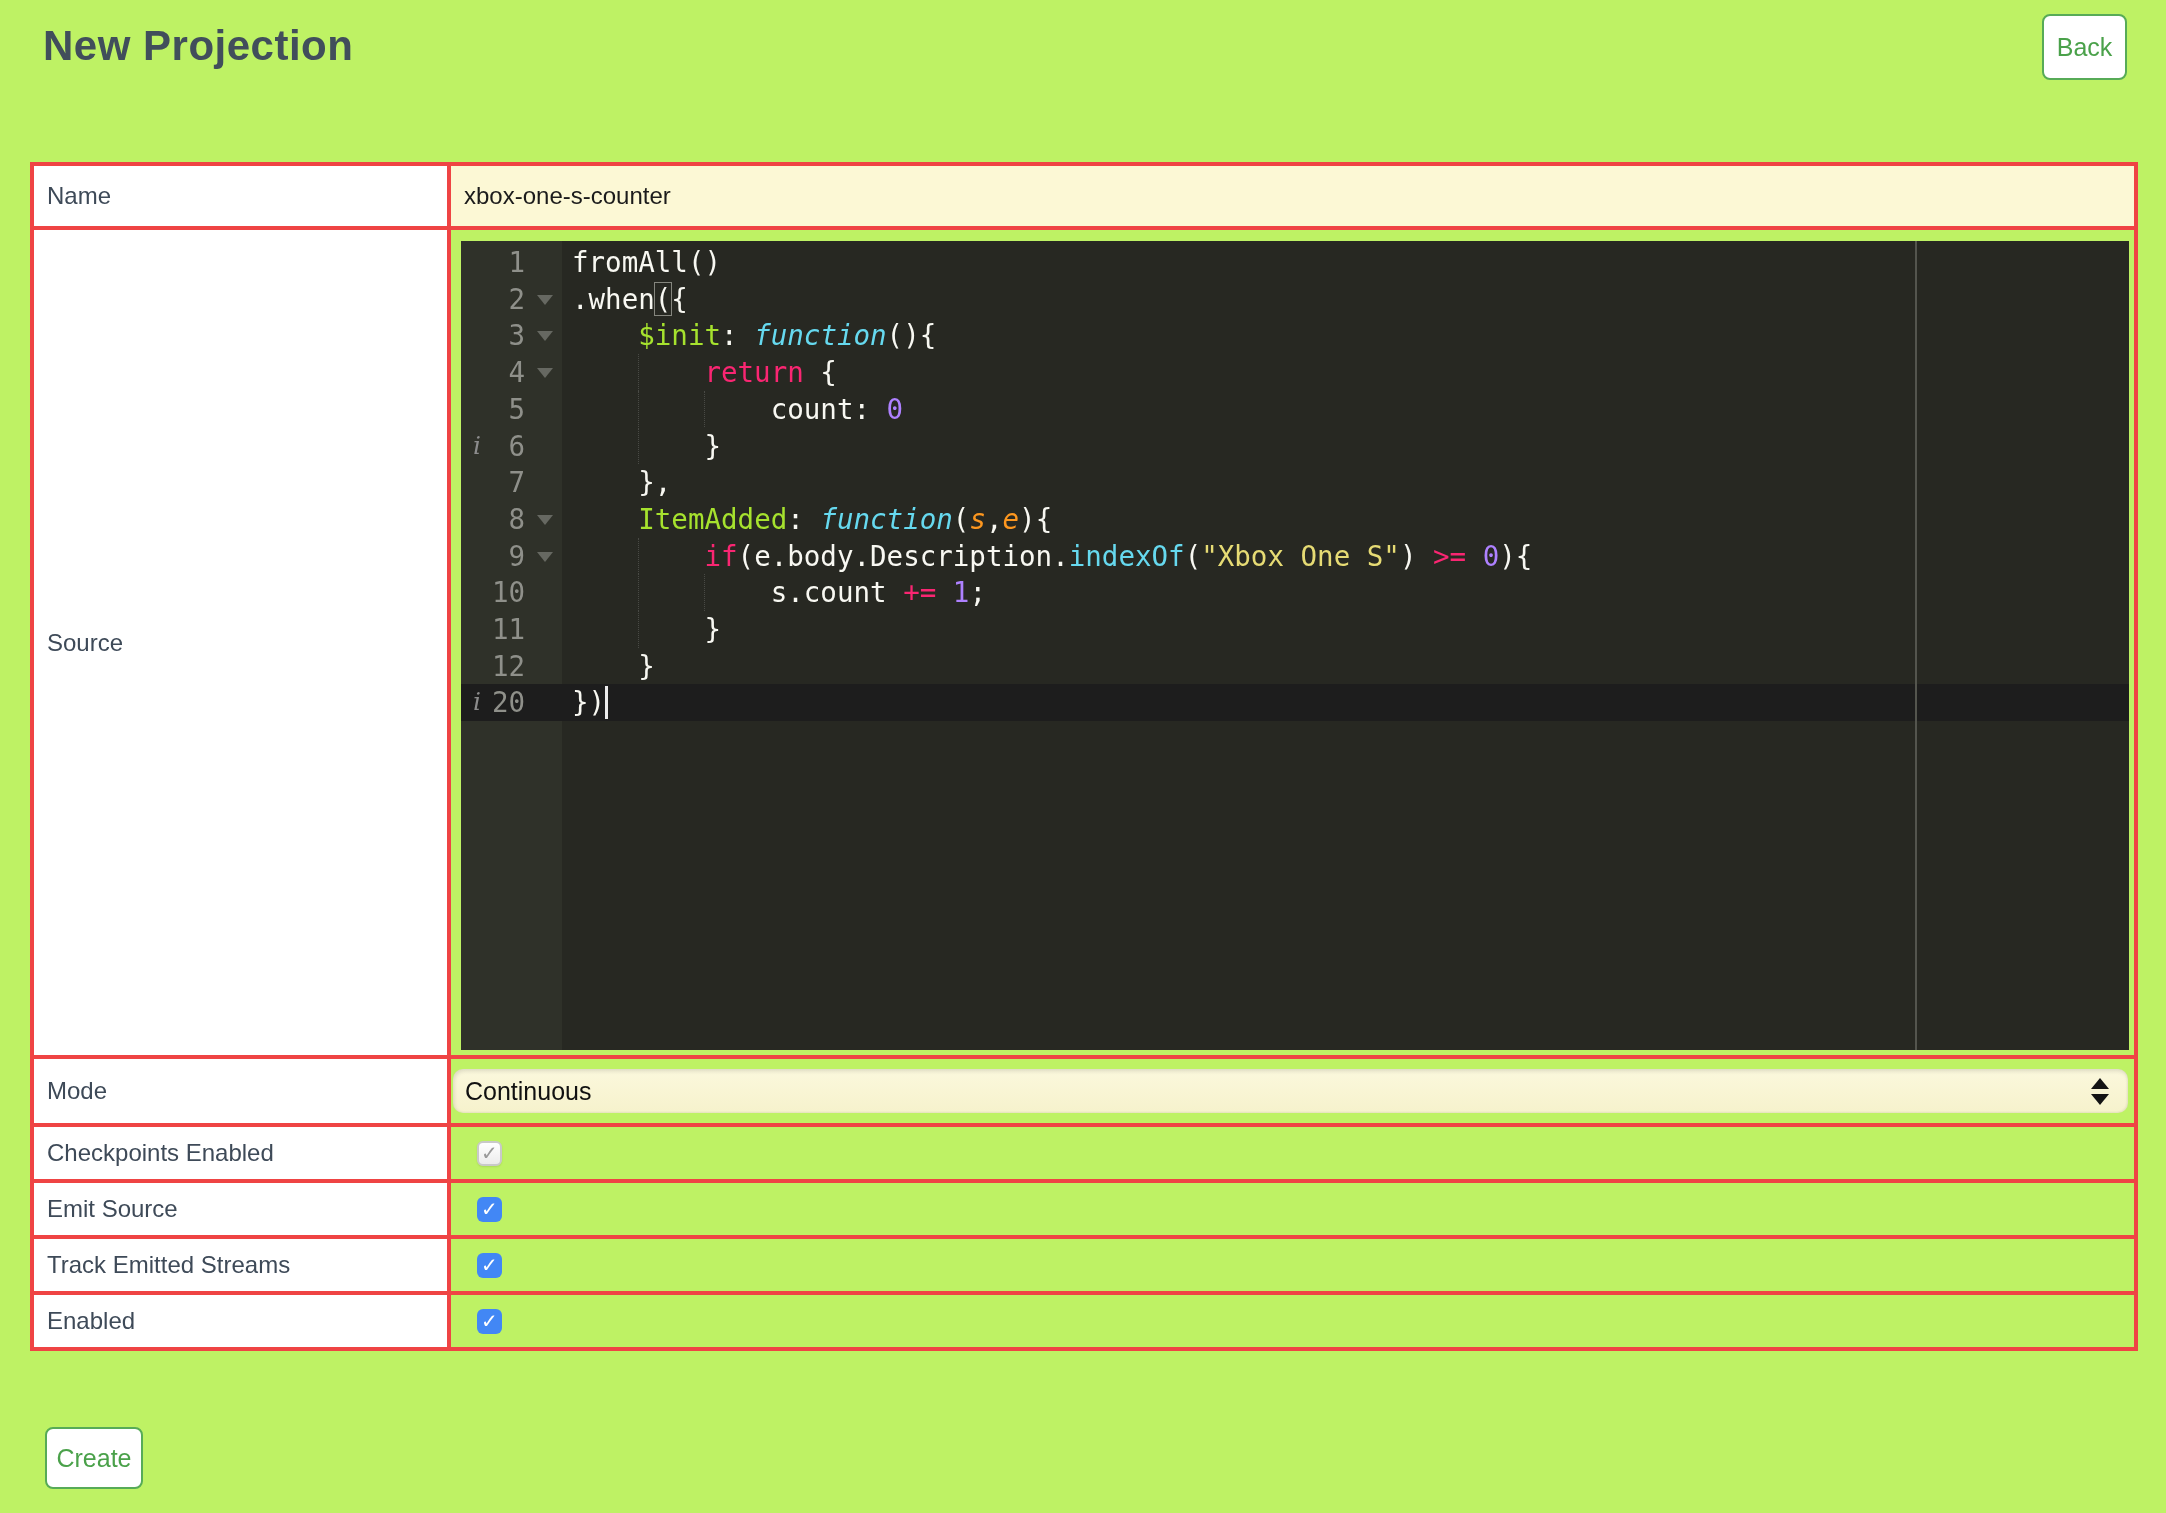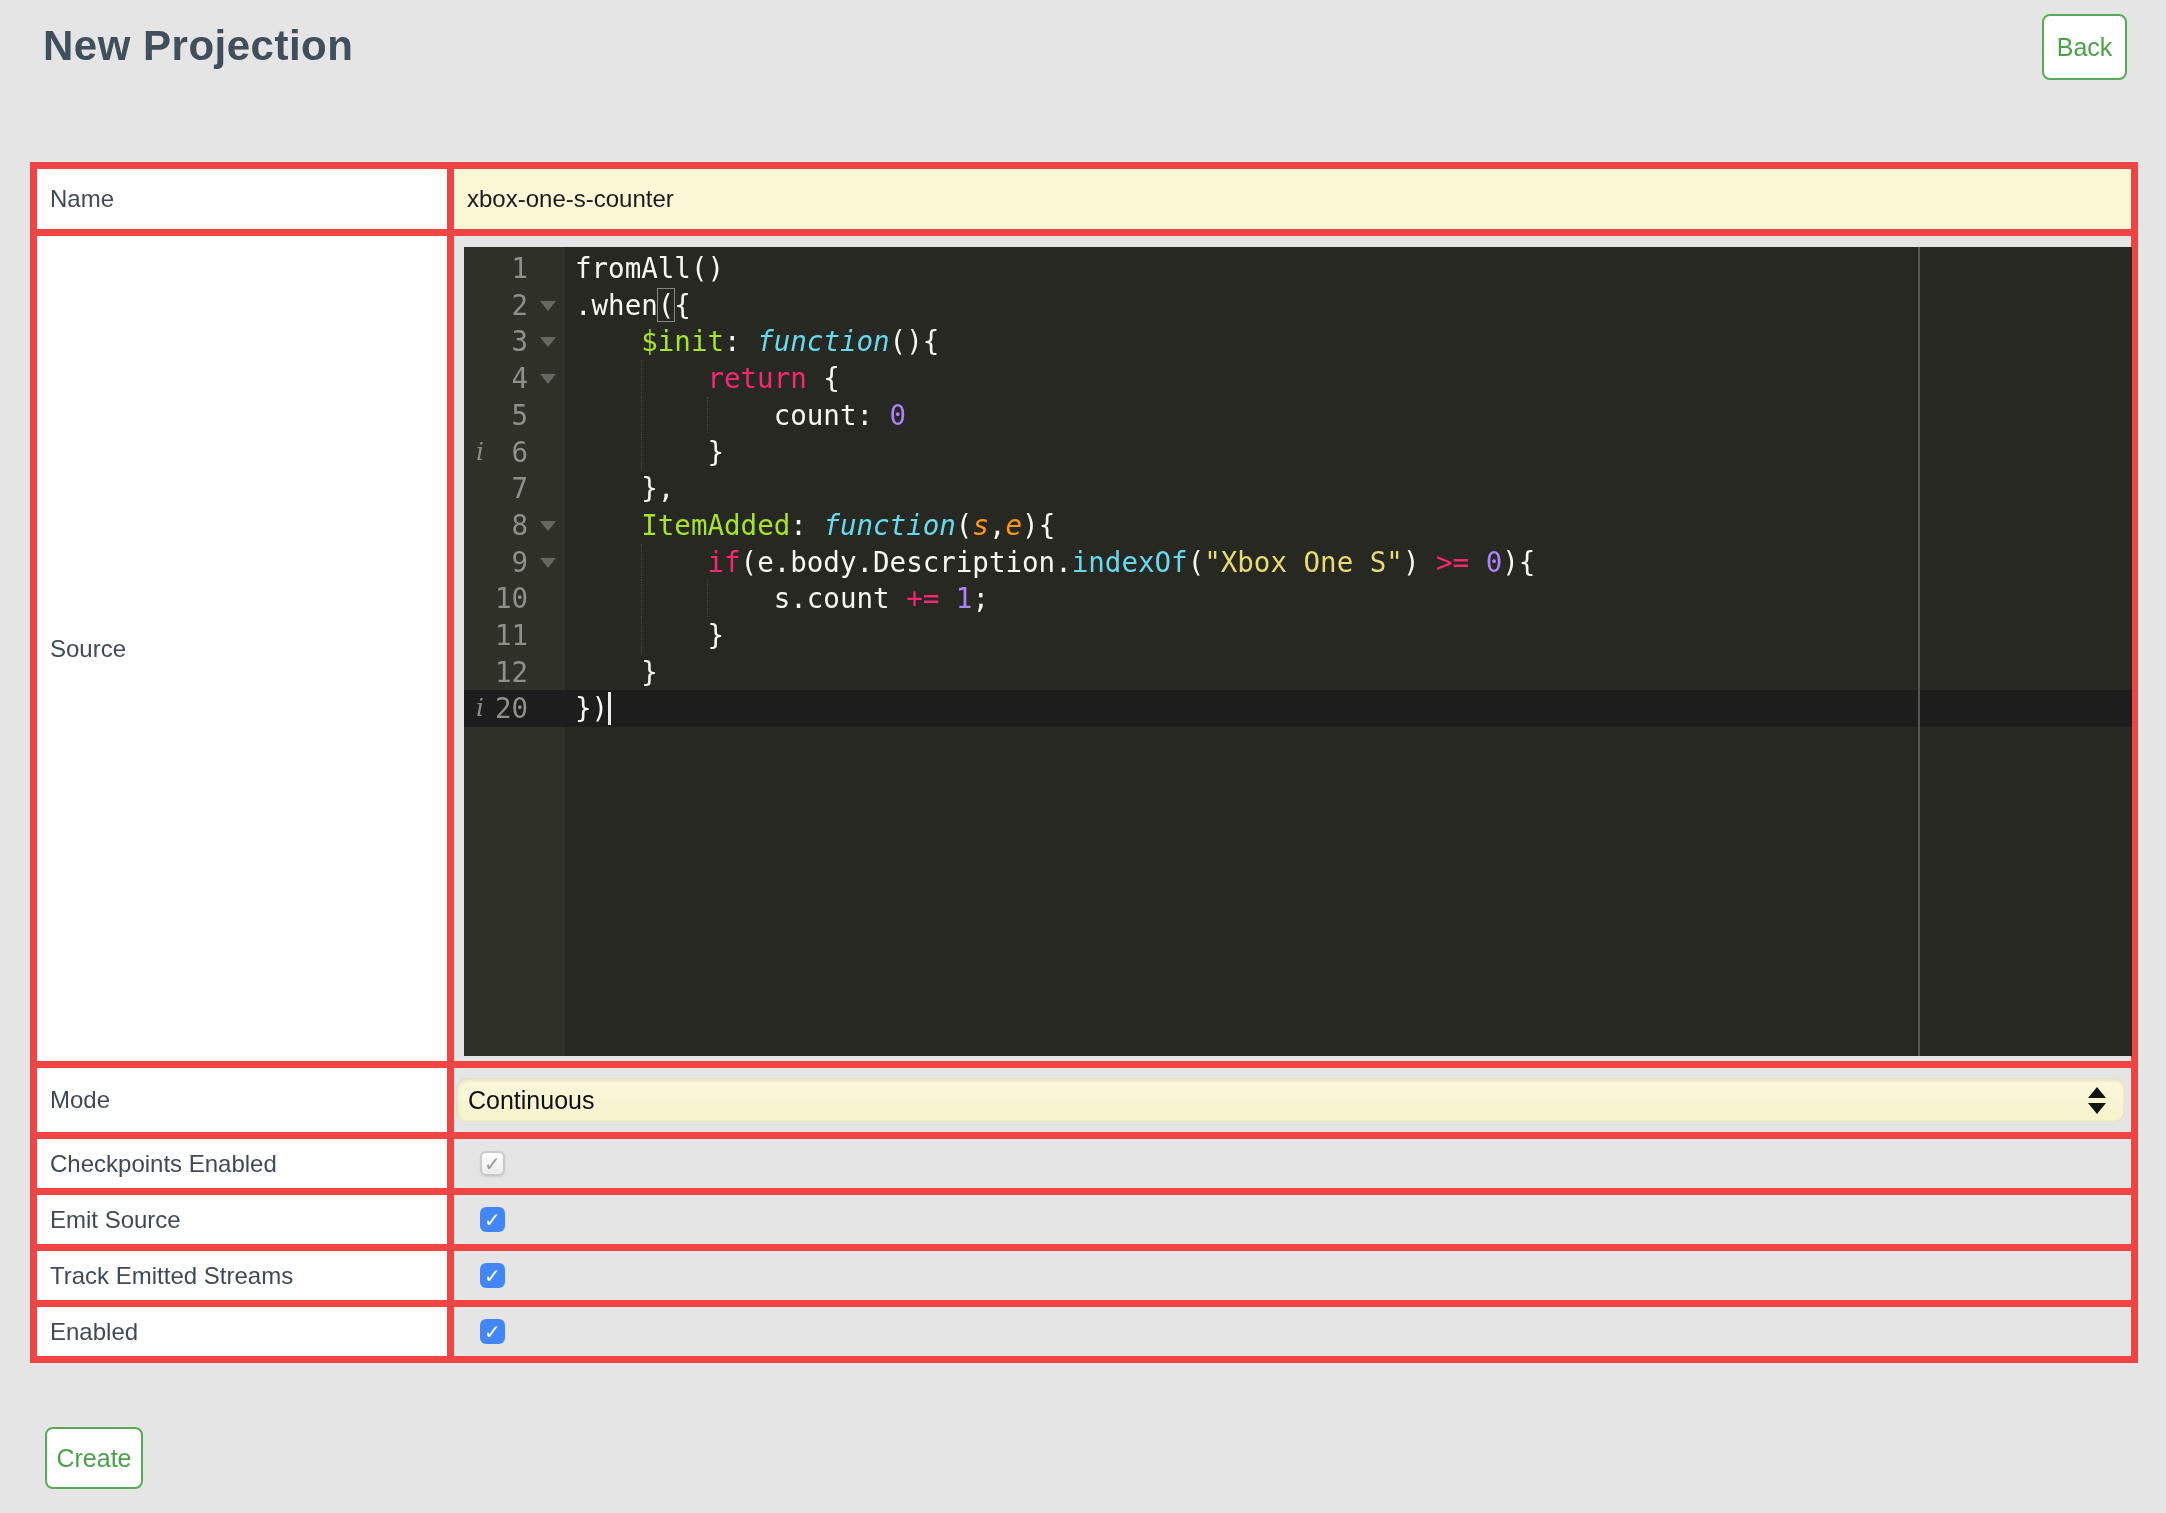--- a/index.html
+++ b/index.html
@@ -1,35 +1,35 @@
 <!DOCTYPE html>
 <html><head>
 <meta charset="utf-8">
 <style>
   * { box-sizing: border-box; margin: 0; padding: 0; }
   html,body { width: 2166px; height: 1513px; overflow: hidden; }
   body { font-family: "Liberation Sans", sans-serif; background: #ffffff; }
-  #app { position: relative; width: 2166px; height: 1513px; background:#e5e5e5; }
+  #app { position: relative; width: 2166px; height: 1513px; background:#bef264; }
 
   
   .page-title { position:absolute; left:43px; top:22px; font-size:42px; font-weight:bold;
                 color:#414e5b; letter-spacing:0.5px; }
   .btn { background:#fff; border:2px solid #57ab57; color:#4aa14a; border-radius:8px;
          font-family:"Liberation Sans",sans-serif; font-size:25px; cursor:pointer;
          display:flex; align-items:center; justify-content:center; }
   .btn-back { position:absolute; top:14px; right:39px; width:85px; height:66px; }
   .btn-create { position:absolute; left:45px; top:1427px; width:98px; height:62px; }
 
   .std-link { position:absolute; left:30px; top:124px; font-size:26px; color:#3f9142;
               text-decoration:none; cursor:pointer; }
 
   
   table.form { position:absolute; left:30px; top:162px; width:2108px;
                border-collapse:collapse; table-layout:fixed; }
-  table.form td { border:7px solid #ef4444; vertical-align:middle; }
+  table.form td { border:4px solid #ef4444; vertical-align:middle; }
   td.lbl { padding-left:13px; font-size:24px; color:#3e4a58; background:#fff; }
   tr.r-name   { height:64px; }
   tr.r-source { height:825px; }
   tr.r-small  { height:56px; }
 
   .name-input { display:block; width:100%; height:60px; border:none; outline:none;
                 background:#fcf8d5; color:#1b1b1b; font-size:24px; padding:0 0 0 13px;
                 font-family:"Liberation Sans",sans-serif; }
 
   td.src-cell { padding:11px 8px 5px 10px; vertical-align:top; }

